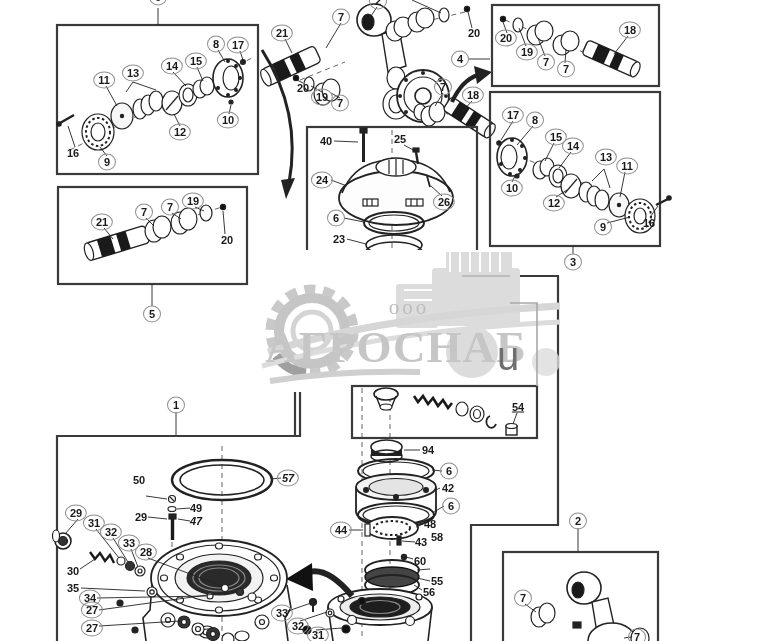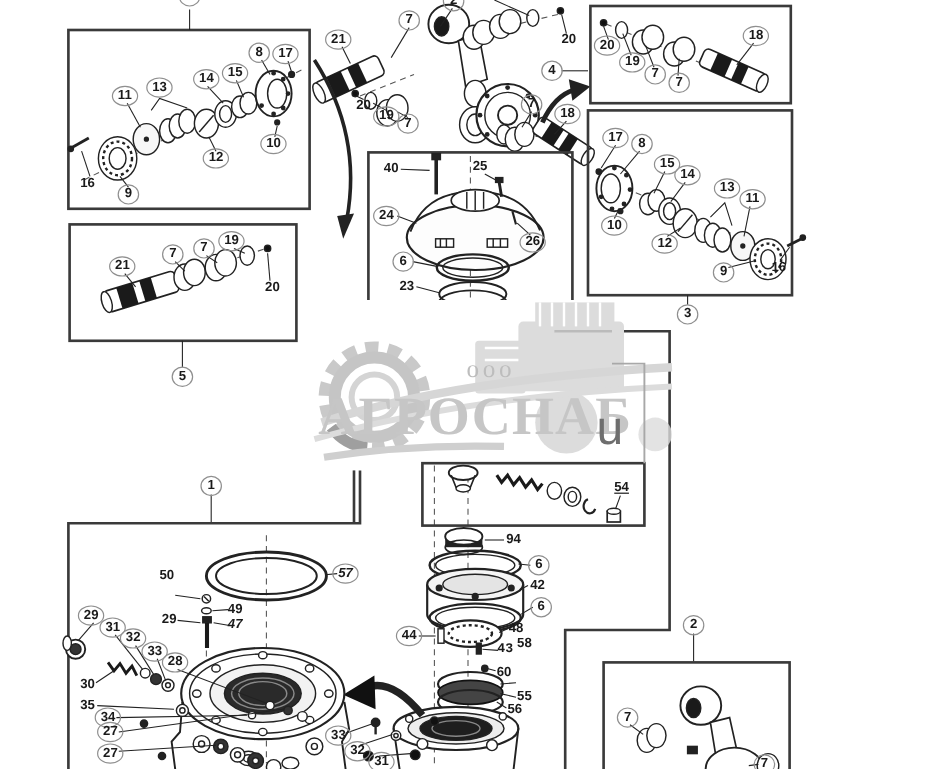--- a/index.html
+++ b/index.html
@@ -574,21 +574,21 @@
       <span class="callout circ" style="left: 444px; top: 202px;">26</span>
       <span class="callout circ" style="left: 336px; top: 218px;">6</span>
       <span class="callout" style="left: 339px; top: 239px;">23</span>
       <span class="callout" style="left: 518px; top: 407px; text-decoration: underline;">54</span>
       <span class="callout" style="left: 428px; top: 450px;">94</span>
       <span class="callout circ" style="left: 449px; top: 471px;">6</span>
       <span class="callout" style="left: 448px; top: 488px;">42</span>
       <span class="callout circ" style="left: 451px; top: 506px;">6</span>
       <span class="callout" style="left: 430px; top: 524px;">48</span>
       <span class="callout circ" style="left: 341px; top: 530px;">44</span>
-      <span class="callout" style="left: 421px; top: 542px; font-family: Liberation Mono, monospace;">43</span>
+      <span class="callout" style="left: 421px; top: 542px;">43</span>
       <span class="callout" style="left: 420px; top: 561px; text-align: right;">60</span>
       <span class="callout" style="left: 437px; top: 537px;">58</span>
       <span class="callout" style="left: 437px; top: 581px;">55</span>
       <span class="callout" style="left: 429px; top: 592px;">56</span>
       <span class="callout circ" style="left: 176px; top: 405px;">1</span>
       <span class="callout circ" style="left: 288px; top: 478px; font-style: italic;">57</span>
       <span class="callout" style="left: 139px; top: 480px;">50</span>
       <span class="callout" style="left: 196px; top: 508px;">49</span>
       <span class="callout" style="left: 141px; top: 517px;">29</span>
       <span class="callout" style="left: 196px; top: 521px; font-style: italic;">47</span>

